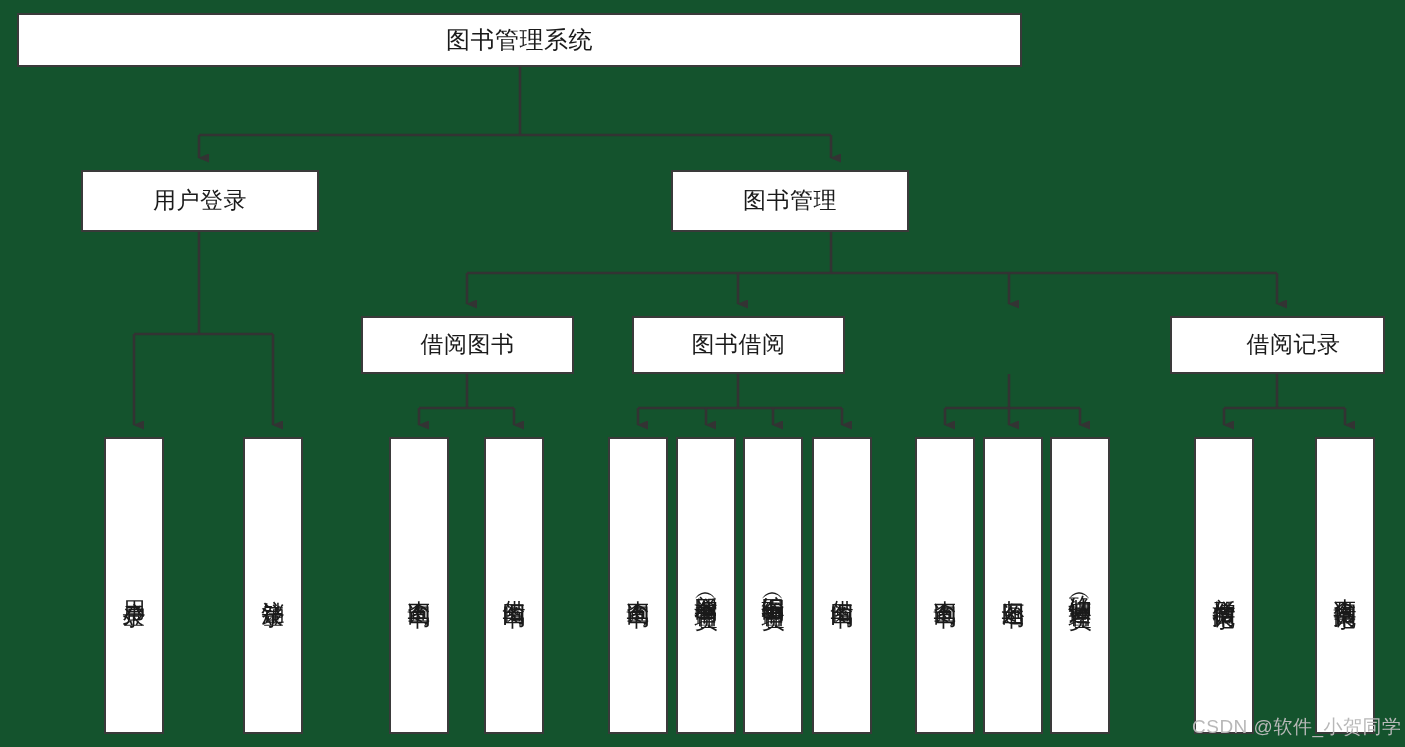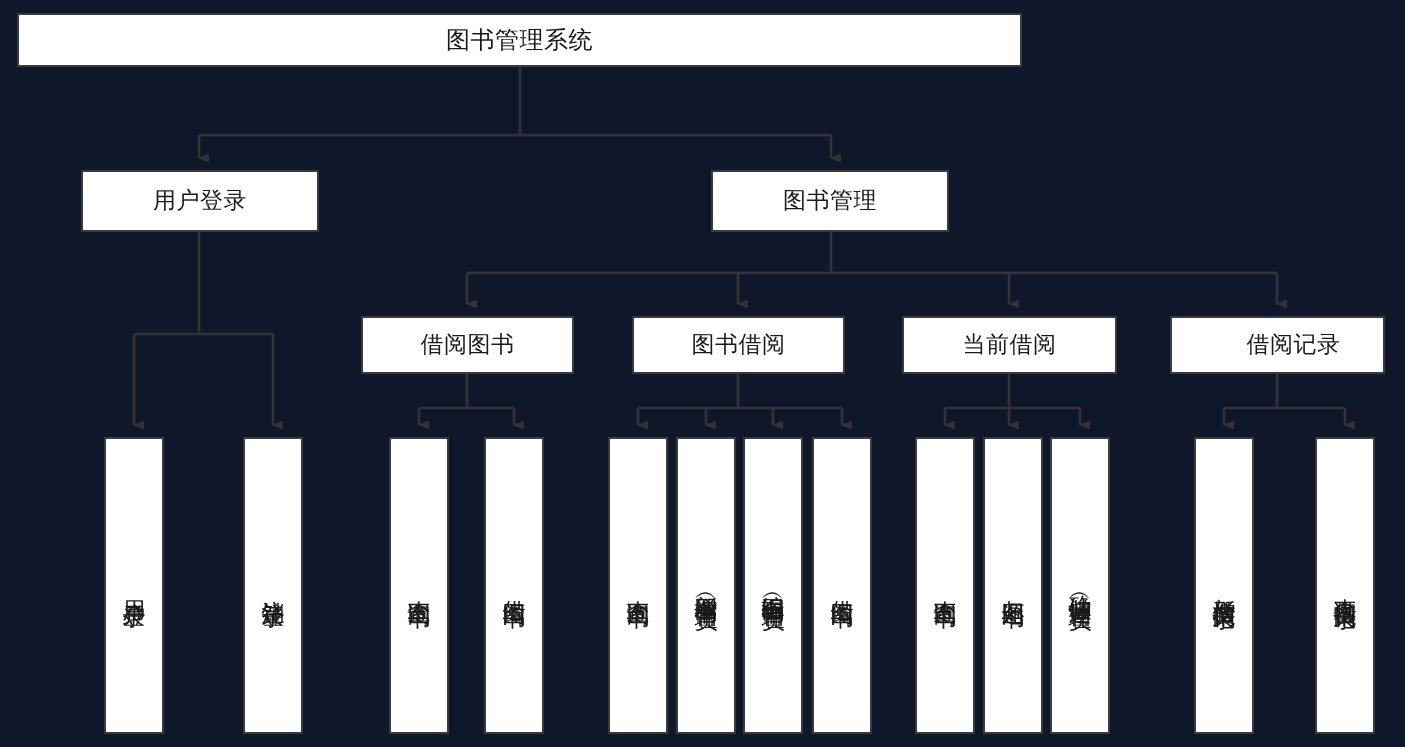--- a/index.html
+++ b/index.html
@@ -7,21 +7,21 @@
     padding: 0;
     background: #ffffff;
   }
   body {
     font-family: "Liberation Sans", "DejaVu Sans", sans-serif;
   }
   #canvas {
     position: relative;
     width: 1405px;
     height: 747px;
-    background: #0f172a;
+    background: #14532d;
     overflow: hidden;
   }
   svg.wires {
     position: absolute;
     left: 0;
     top: 0;
     width: 1405px;
     height: 747px;
     pointer-events: none;
   }
@@ -117,32 +117,29 @@
     </g>
   </svg>
 
   <div class="node horizontal root" style="left:17px; top:13px; width:1005px; height:54px;">
     <span class="label">图书管理系统</span>
   </div>
 
   <div class="node horizontal" style="left:81px; top:170px; width:238px; height:62px;">
     <span class="label">用户登录</span>
   </div>
-  <div class="node horizontal" style="left:711px; top:170px; width:238px; height:62px;">
+  <div class="node horizontal" style="left:671px; top:170px; width:238px; height:62px;">
     <span class="label">图书管理</span>
   </div>
 
   <div class="node horizontal" style="left:361px; top:316px; width:213px; height:58px;">
     <span class="label">借阅图书</span>
   </div>
   <div class="node horizontal" style="left:632px; top:316px; width:213px; height:58px;">
     <span class="label">图书借阅</span>
-  </div>
-  <div class="node horizontal" style="left:902px; top:316px; width:215px; height:58px;">
-    <span class="label">当前借阅</span>
   </div>
   <div class="node horizontal" style="left:1170px; top:316px; width:215px; height:58px;padding-left:32px;">
     <span class="label">借阅记录</span>
   </div>
 
   <div class="node vertical" style="left:104px; top:437px; width:60px; height:297px;">
     <span class="label">用户登录</span>
   </div>
   <div class="node vertical" style="left:243px; top:437px; width:60px; height:297px;">
     <span class="label">注销登录</span>
@@ -174,14 +171,15 @@
   <div class="node vertical" style="left:1050px; top:437px; width:60px; height:297px;">
     <span class="label">确认归还（管理员）</span>
   </div>
   <div class="node vertical" style="left:1194px; top:437px; width:60px; height:297px;">
     <span class="label">新增借阅记录</span>
   </div>
   <div class="node vertical" style="left:1315px; top:437px; width:60px; height:297px;">
     <span class="label">查询借阅记录</span>
   </div>
 
+  <div class="watermark" style="left:1192px; top:714px;">CSDN @软件_小贺同学</div>
 
 </div>
 
 </body></html>

